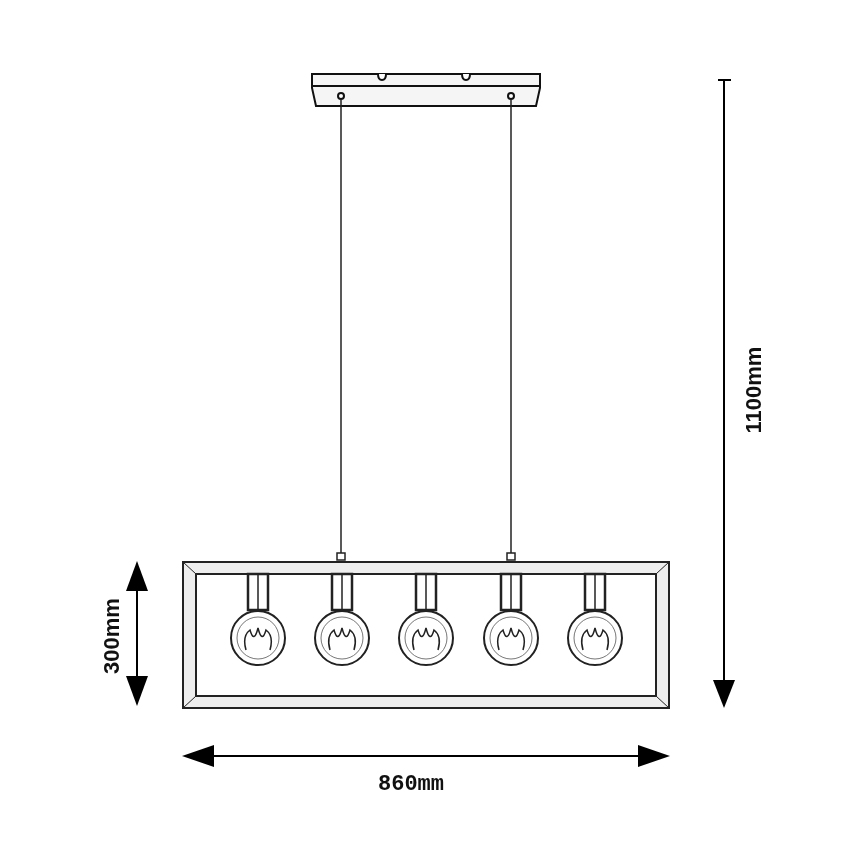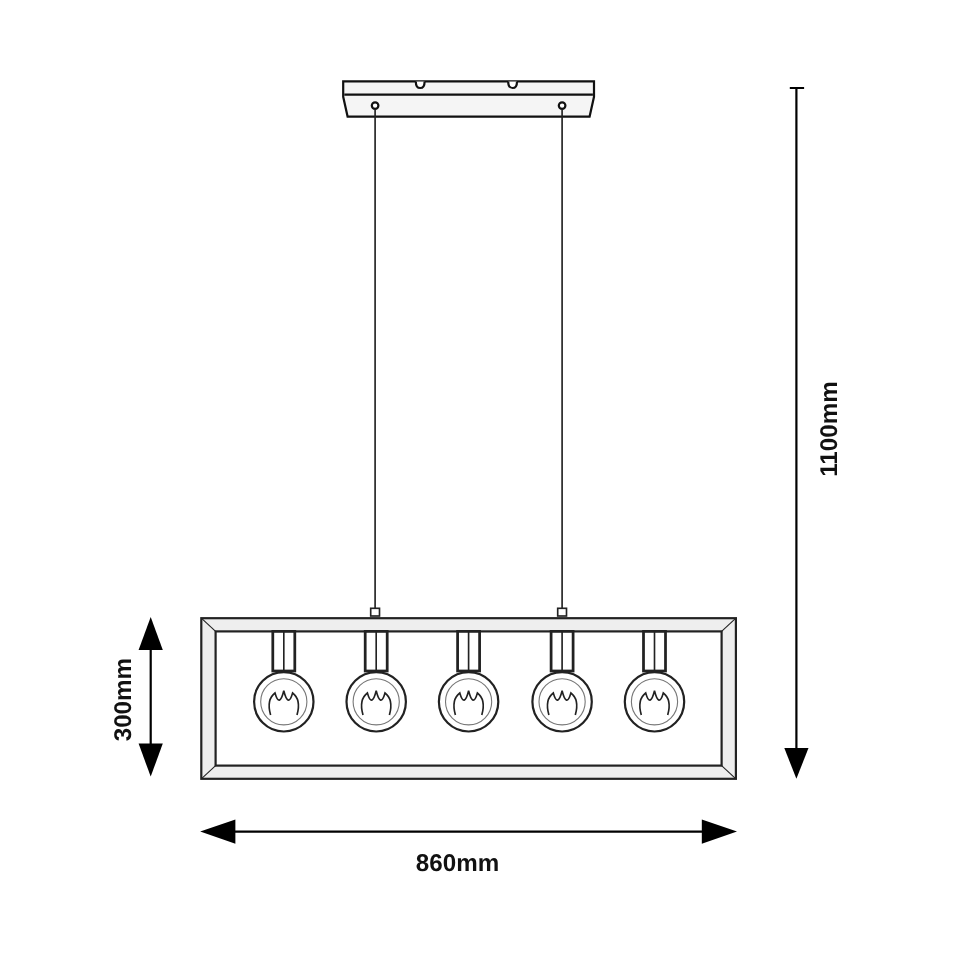--- a/index.html
+++ b/index.html
@@ -1,19 +1,19 @@
 <!DOCTYPE html>
 <html><head>
 <meta charset="utf-8">
 <style>
   html, body { margin:0; padding:0; background:#ffffff; }
   body { width:868px; height:868px; position:relative; overflow:hidden; font-family:"Liberation Sans", sans-serif; }
   svg { position:absolute; left:0; top:0; }
   .lbl { position:absolute; font-family:"Liberation Sans", sans-serif; font-weight:bold; font-size:22px; color:#111; white-space:nowrap; }
-  .lbl-h { left:378px; top:772px; }
+  .lbl-h { left:378px; top:772px;font-family:Liberation Mono, monospace; }
   .lbl-v1 { left:112px; top:636px; transform:translate(-50%,-50%) rotate(-90deg); }
   .lbl-v2 { left:754px; top:390px; transform:translate(-50%,-50%) rotate(-90deg); }
 </style>
 </head>
 <body>
 
 <svg width="868" height="868" viewBox="0 0 868 868" xmlns="http://www.w3.org/2000/svg">
 
   <g stroke="#111" fill="#f5f5f5" stroke-width="2">
     <path d="M312 74 L540 74 L540 88 L536 106 L316 106 L312 88 Z"></path>

